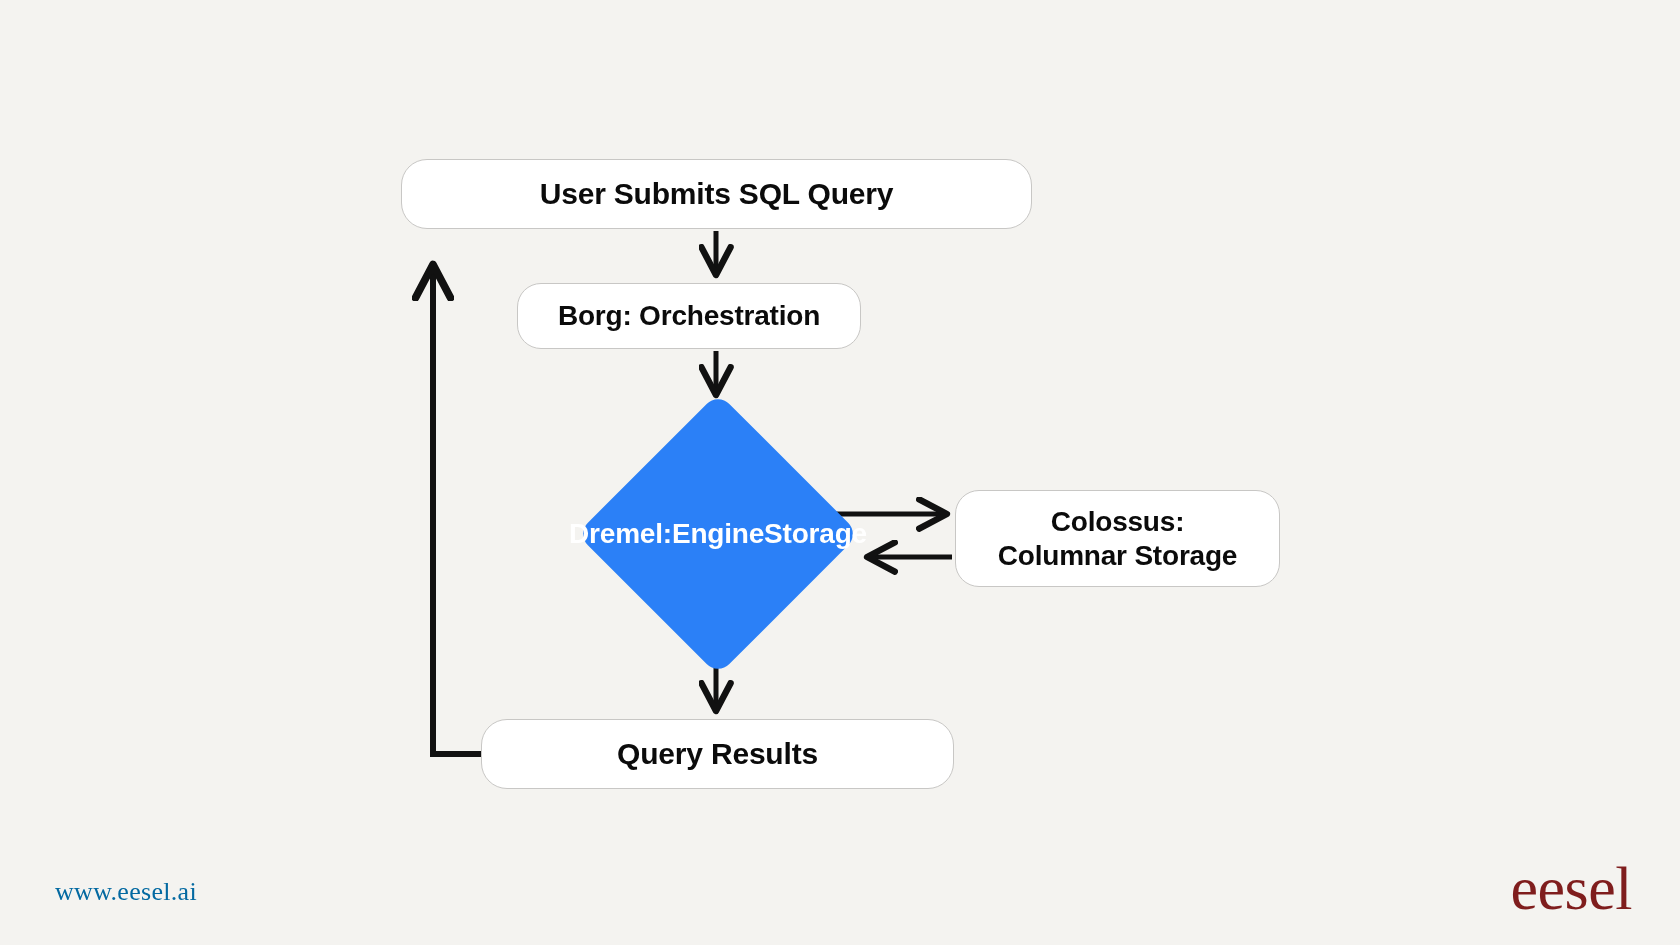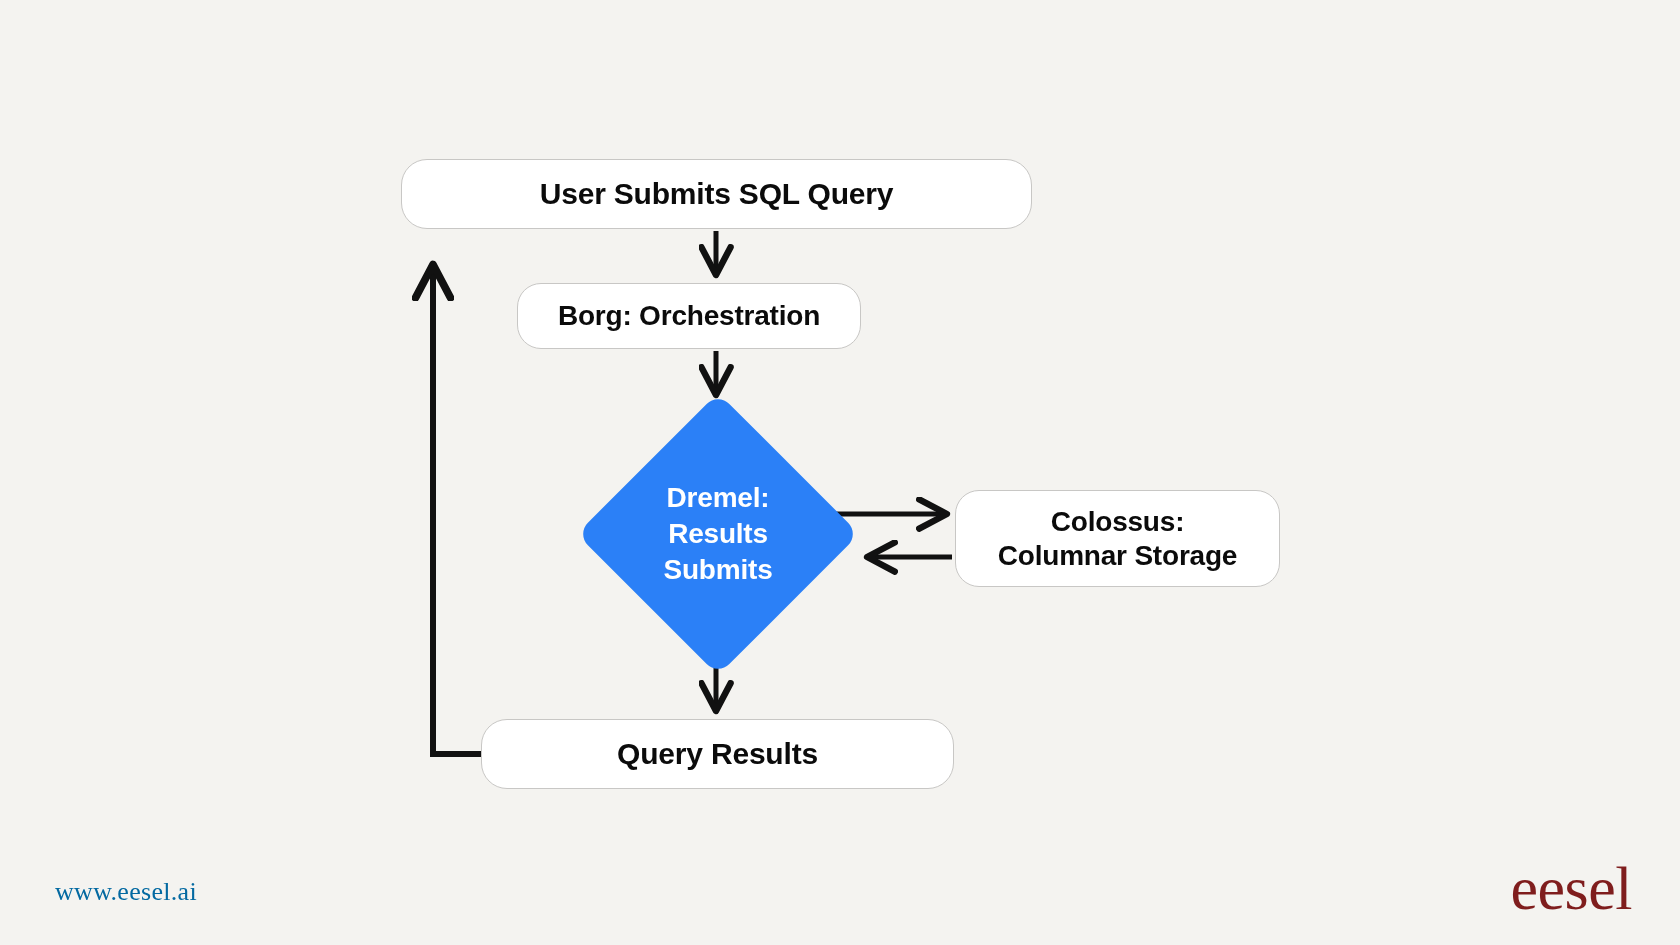--- a/index.html
+++ b/index.html
@@ -97,21 +97,20 @@
     border-radius: 16px;
     transform: rotate(45deg);
   }
   #node-dremel .diamond-label {
     position: absolute;
     left: 0;
     top: 0;
     width: 264px;
     height: 264px;
     display: flex;
-    flex-direction: column;
     align-items: center;
     justify-content: center;
     color: #ffffff;
     font-weight: bold;
     font-size: 28px;
     line-height: 1.28;
     text-align: center;
     letter-spacing: -0.2px;
   }
 
@@ -178,22 +177,22 @@
   </div>
 
   <div class="node" id="node-borg">
     <span class="node-line">Borg: Orchestration</span>
   </div>
 
   <div id="node-dremel">
     <div class="diamond-shape"></div>
     <div class="diamond-label">
       <span class="node-line">Dremel:</span>
-      <span class="node-line">Results</span>
-      <span class="node-line">Submits</span>
+      <span class="node-line">Engine</span>
+      <span class="node-line">Storage</span>
     </div>
   </div>
 
   <div class="node" id="node-colossus">
     <span class="node-line">Colossus:</span>
     <span class="node-line">Columnar Storage</span>
   </div>
 
   <div class="node" id="node-results">
     <span class="node-line">Query Results</span>

